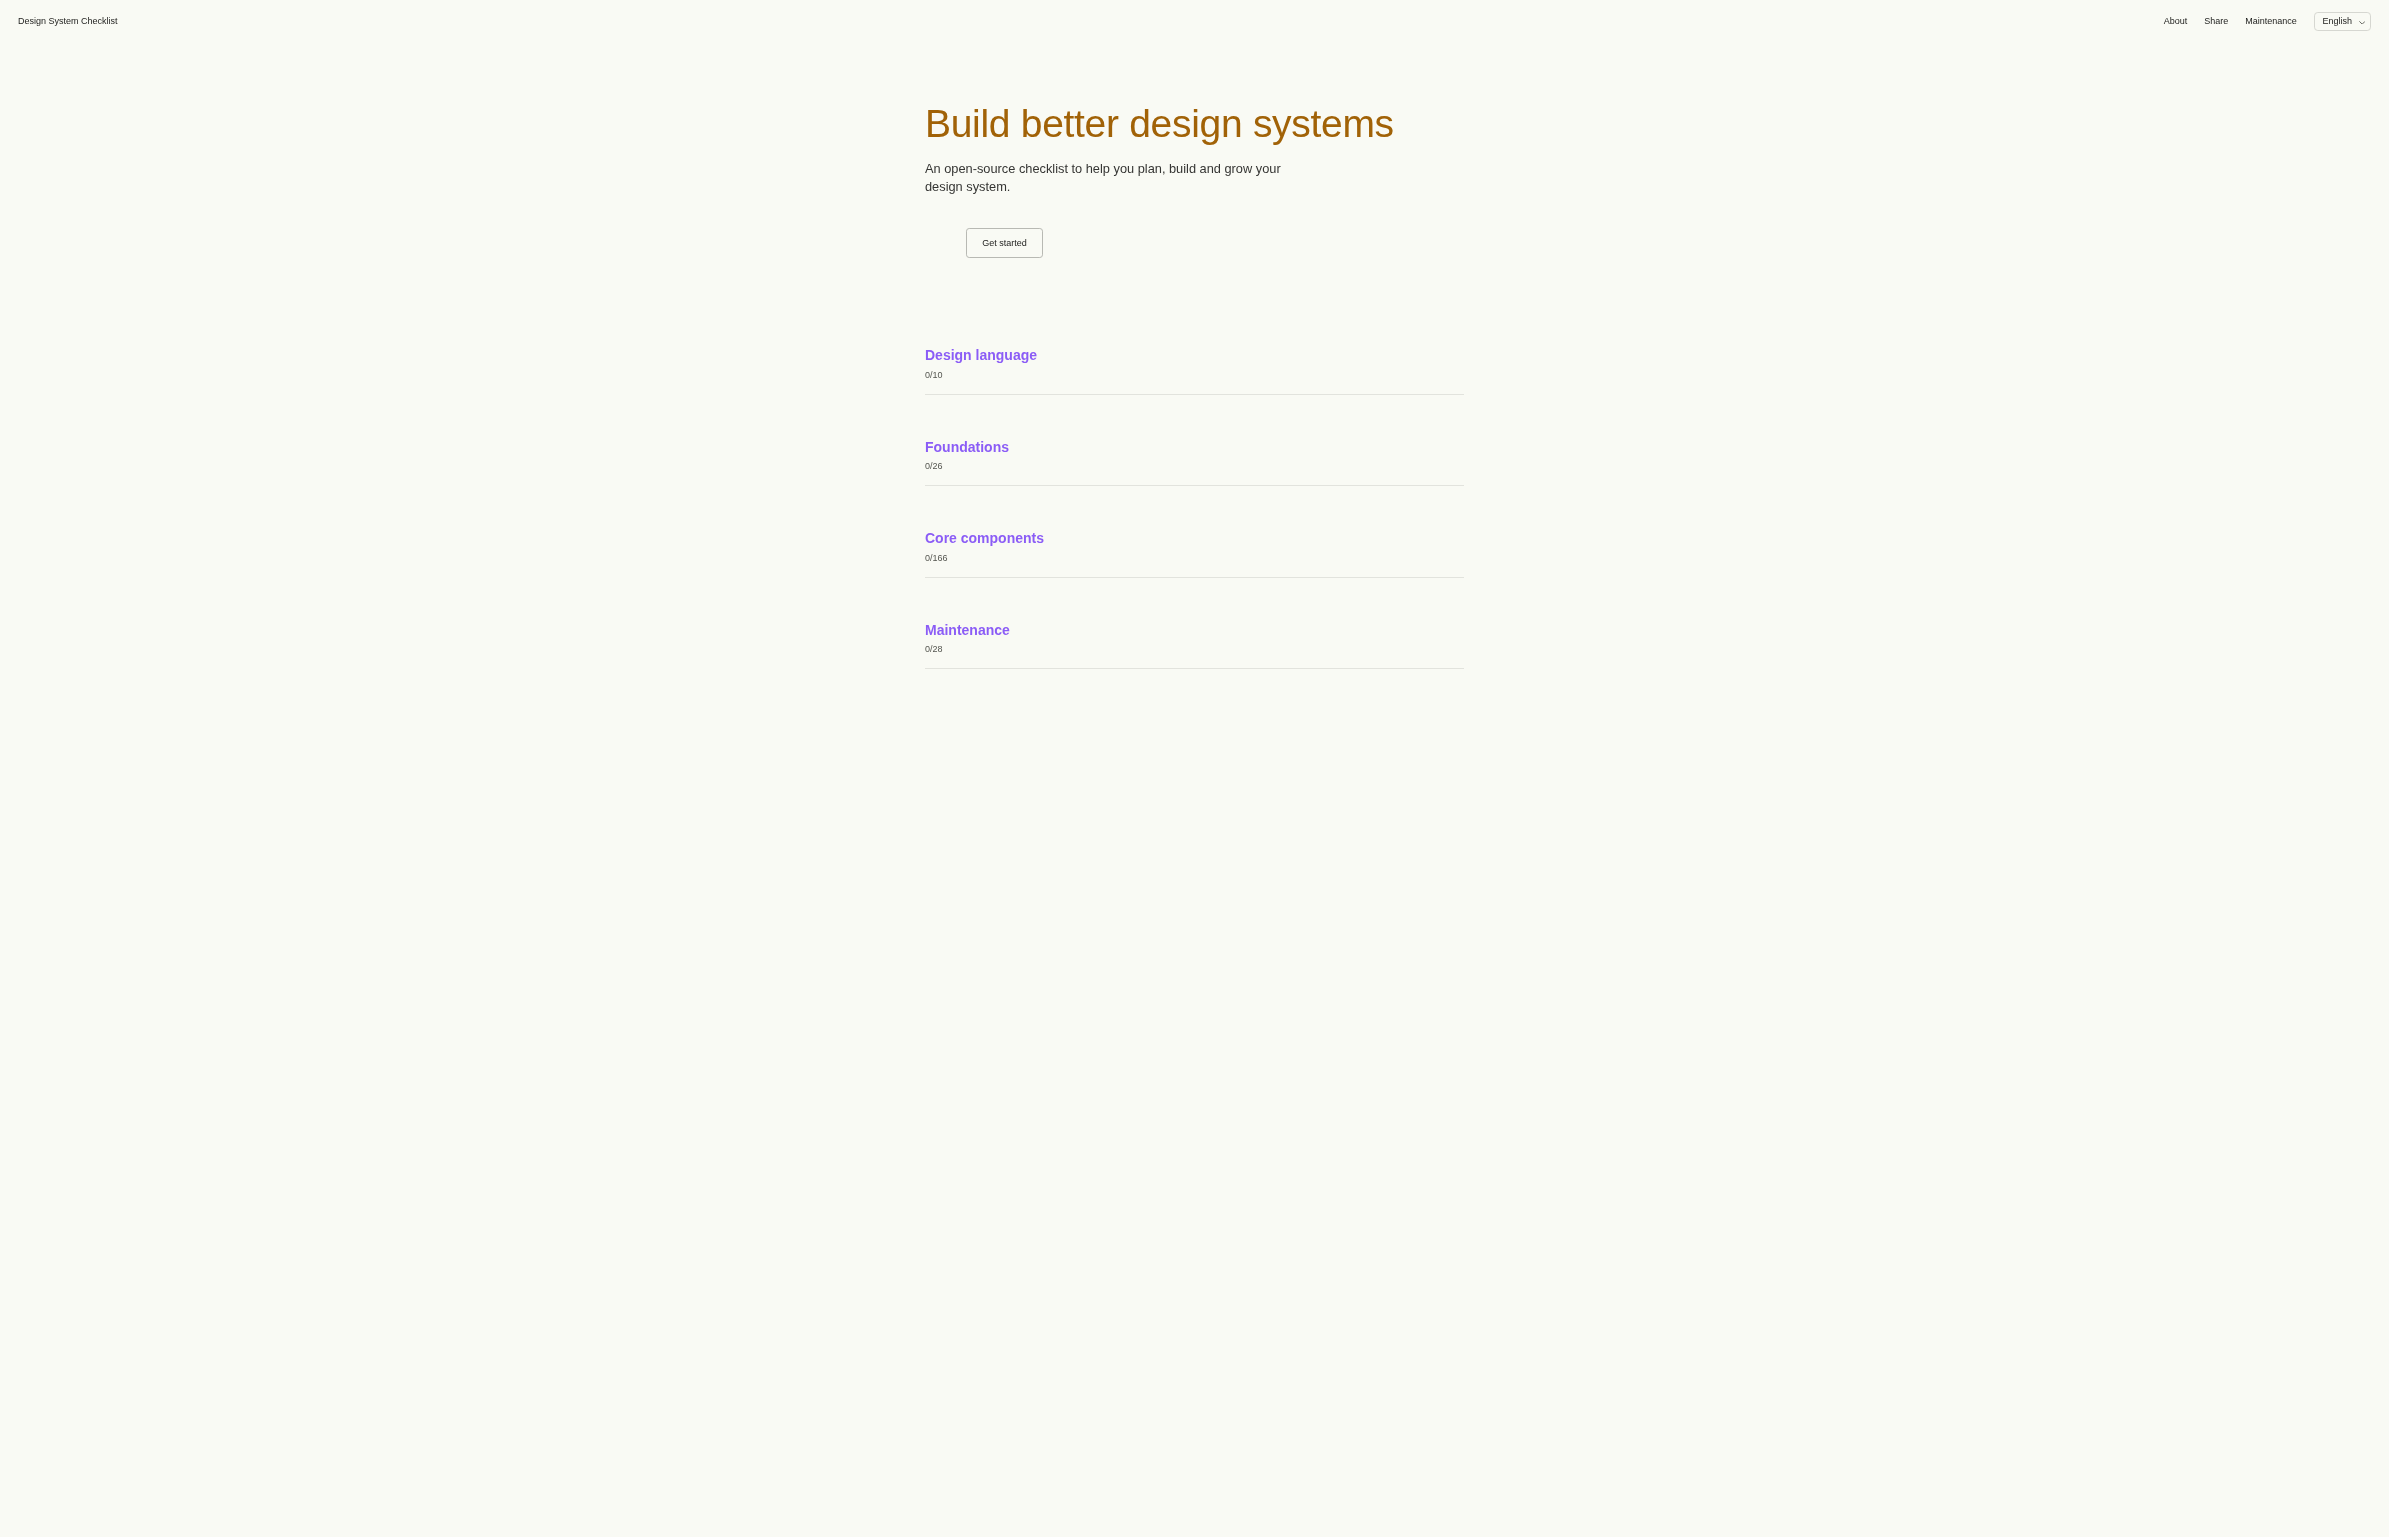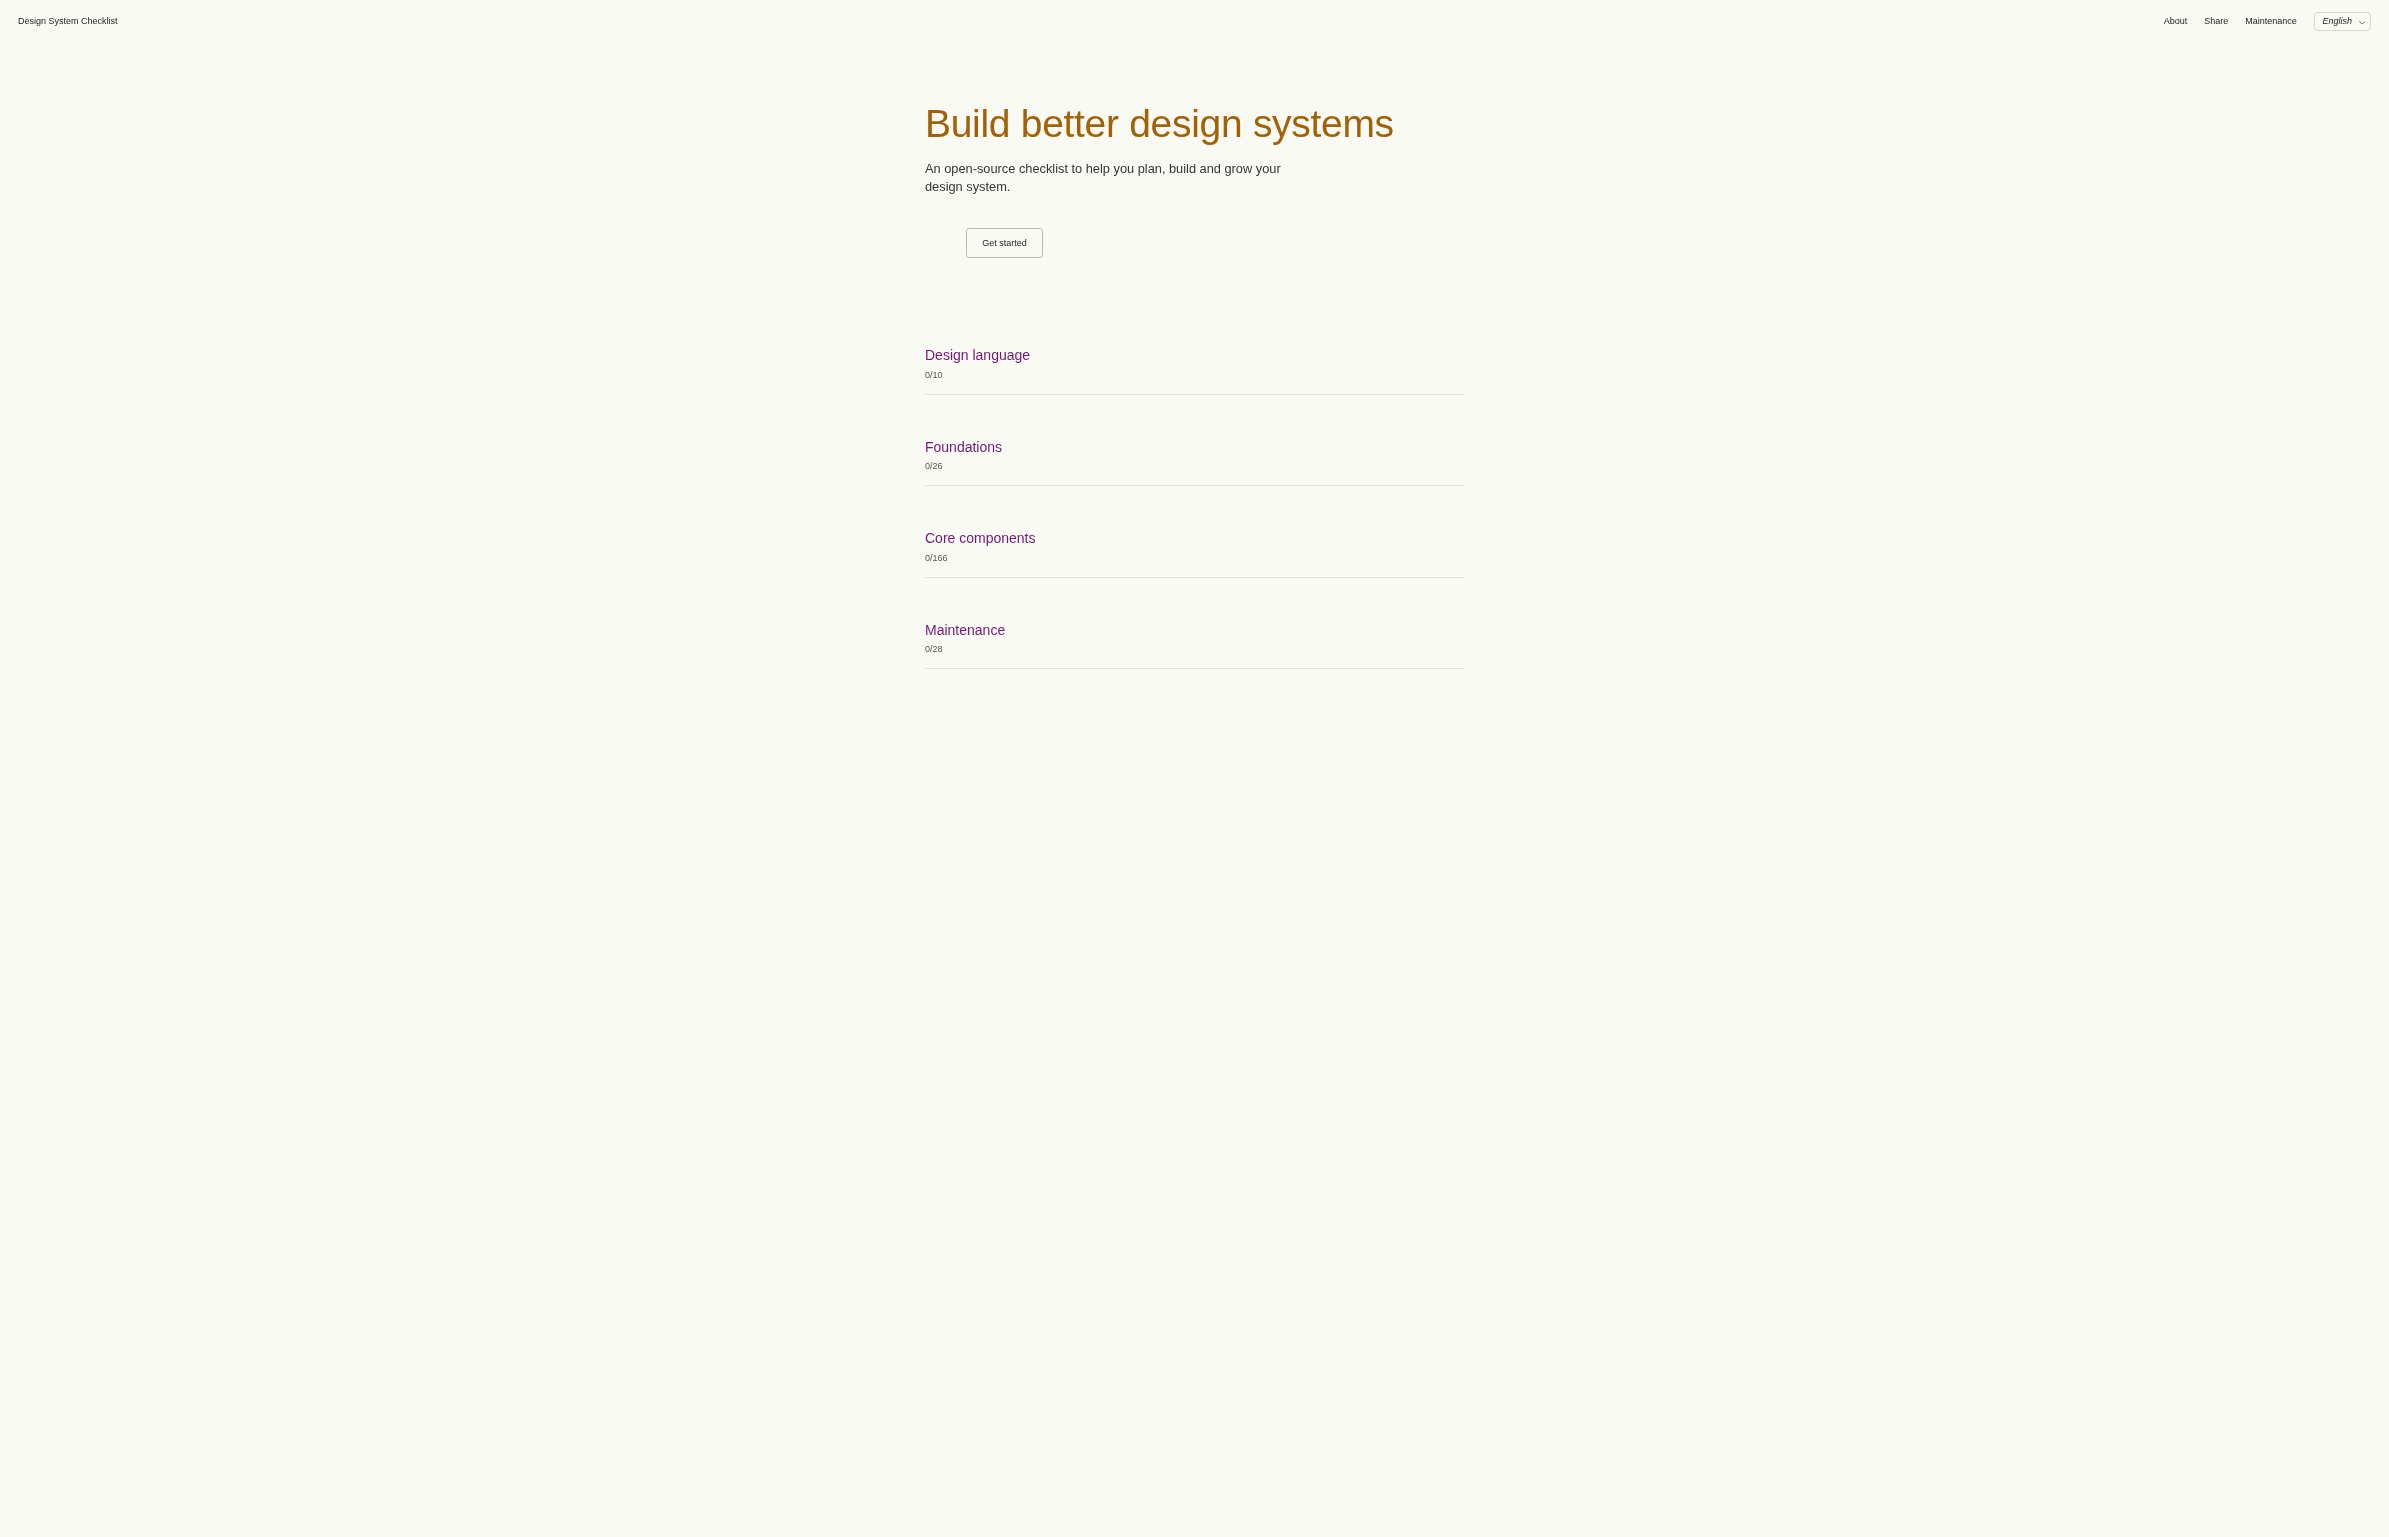--- a/index.html
+++ b/index.html
@@ -39,21 +39,20 @@
     .language-select-wrap {
       border: 0.6px solid #d6d7d1;
       border-radius: 3.8px;
       padding: 3.8px 18px 3.8px 7.7px;
       font-size: 9px;
       position: relative;
       cursor: pointer;
       min-width: 55px;
       display: flex;
       align-items: center;
-      font-style: italic;
     }
     .chev {
       position: absolute;
       right: 5.1px;
       top: 50%;
       transform: translateY(-50%);
       pointer-events: none;
     }
     main {
       max-width: 575px;
@@ -97,22 +96,22 @@
       border-bottom: 0.6px solid #e2e3dd;
       padding-bottom: 14px;
       margin-bottom: 31px;
       cursor: pointer;
     }
     .section-item:last-child {
       margin-bottom: 0;
     }
     .section-title {
       font-size: 14px;
-      font-weight: 400;
-      color: #701a75;
+      font-weight: 700;
+      color: #8b5cf6;
       margin-top: 44px;
     }
     .section-count {
       margin-top: 6.4px;
       font-size: 9px;
       color: #54554f;
     }
   </style>
 </head>
 <body>

